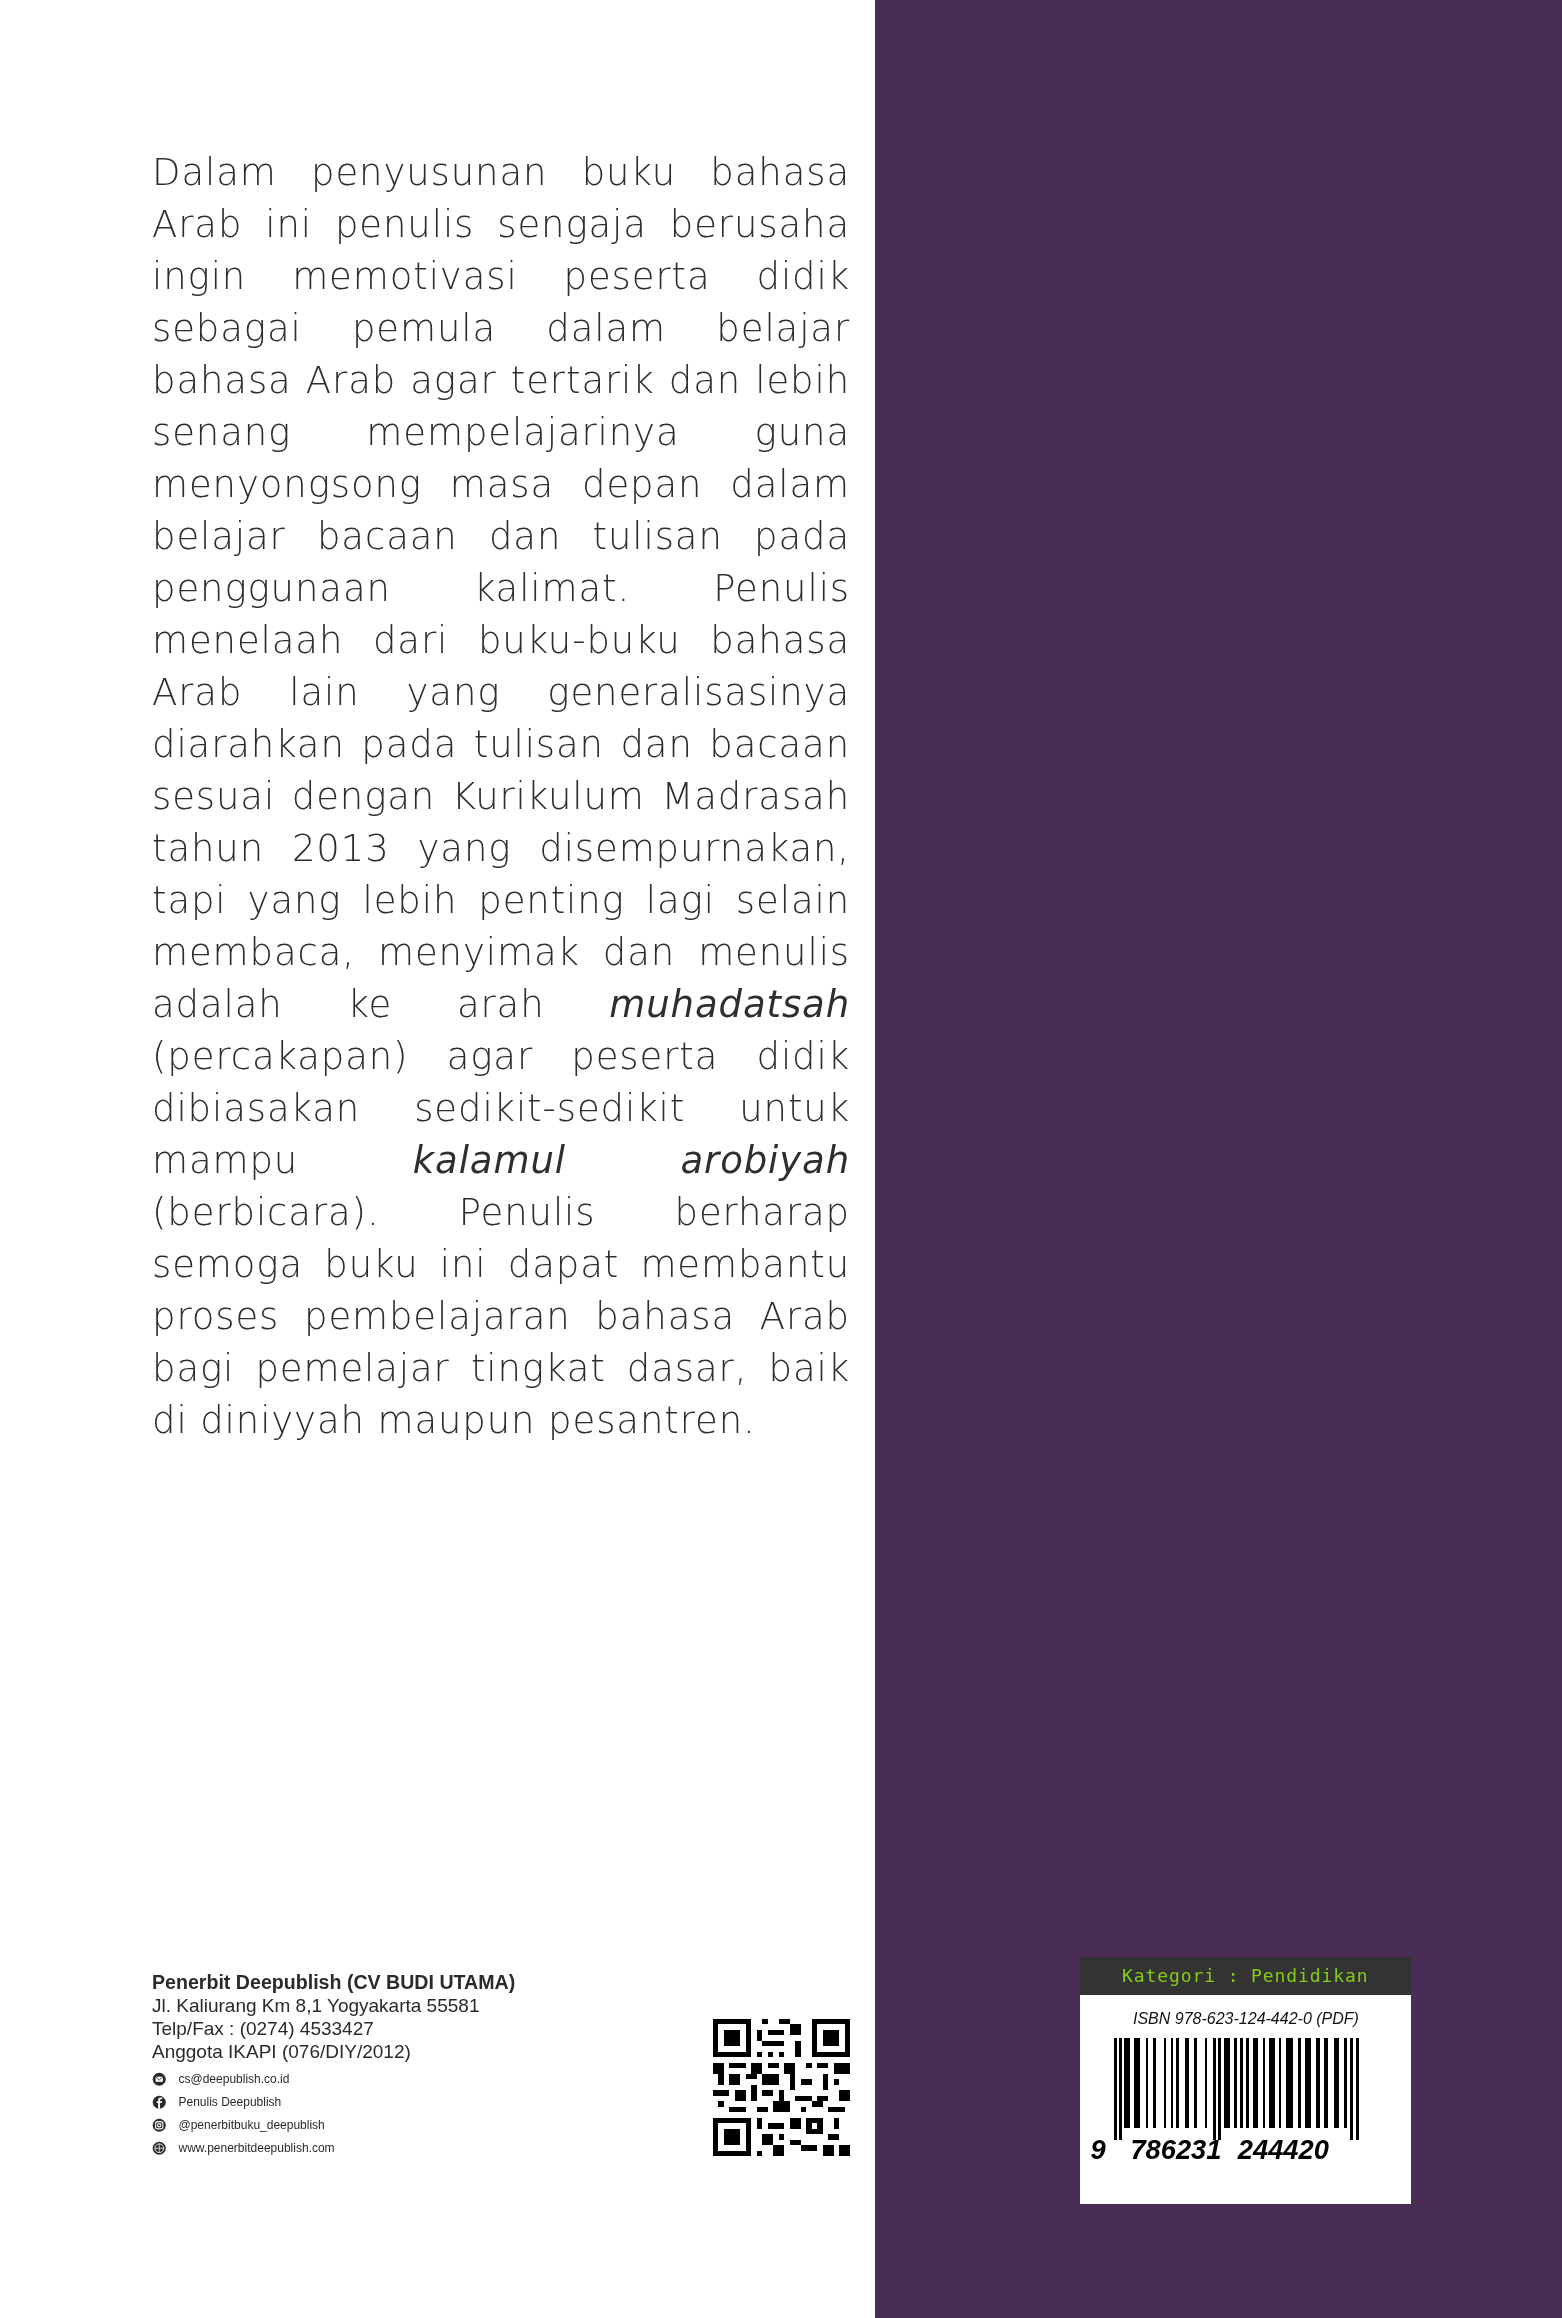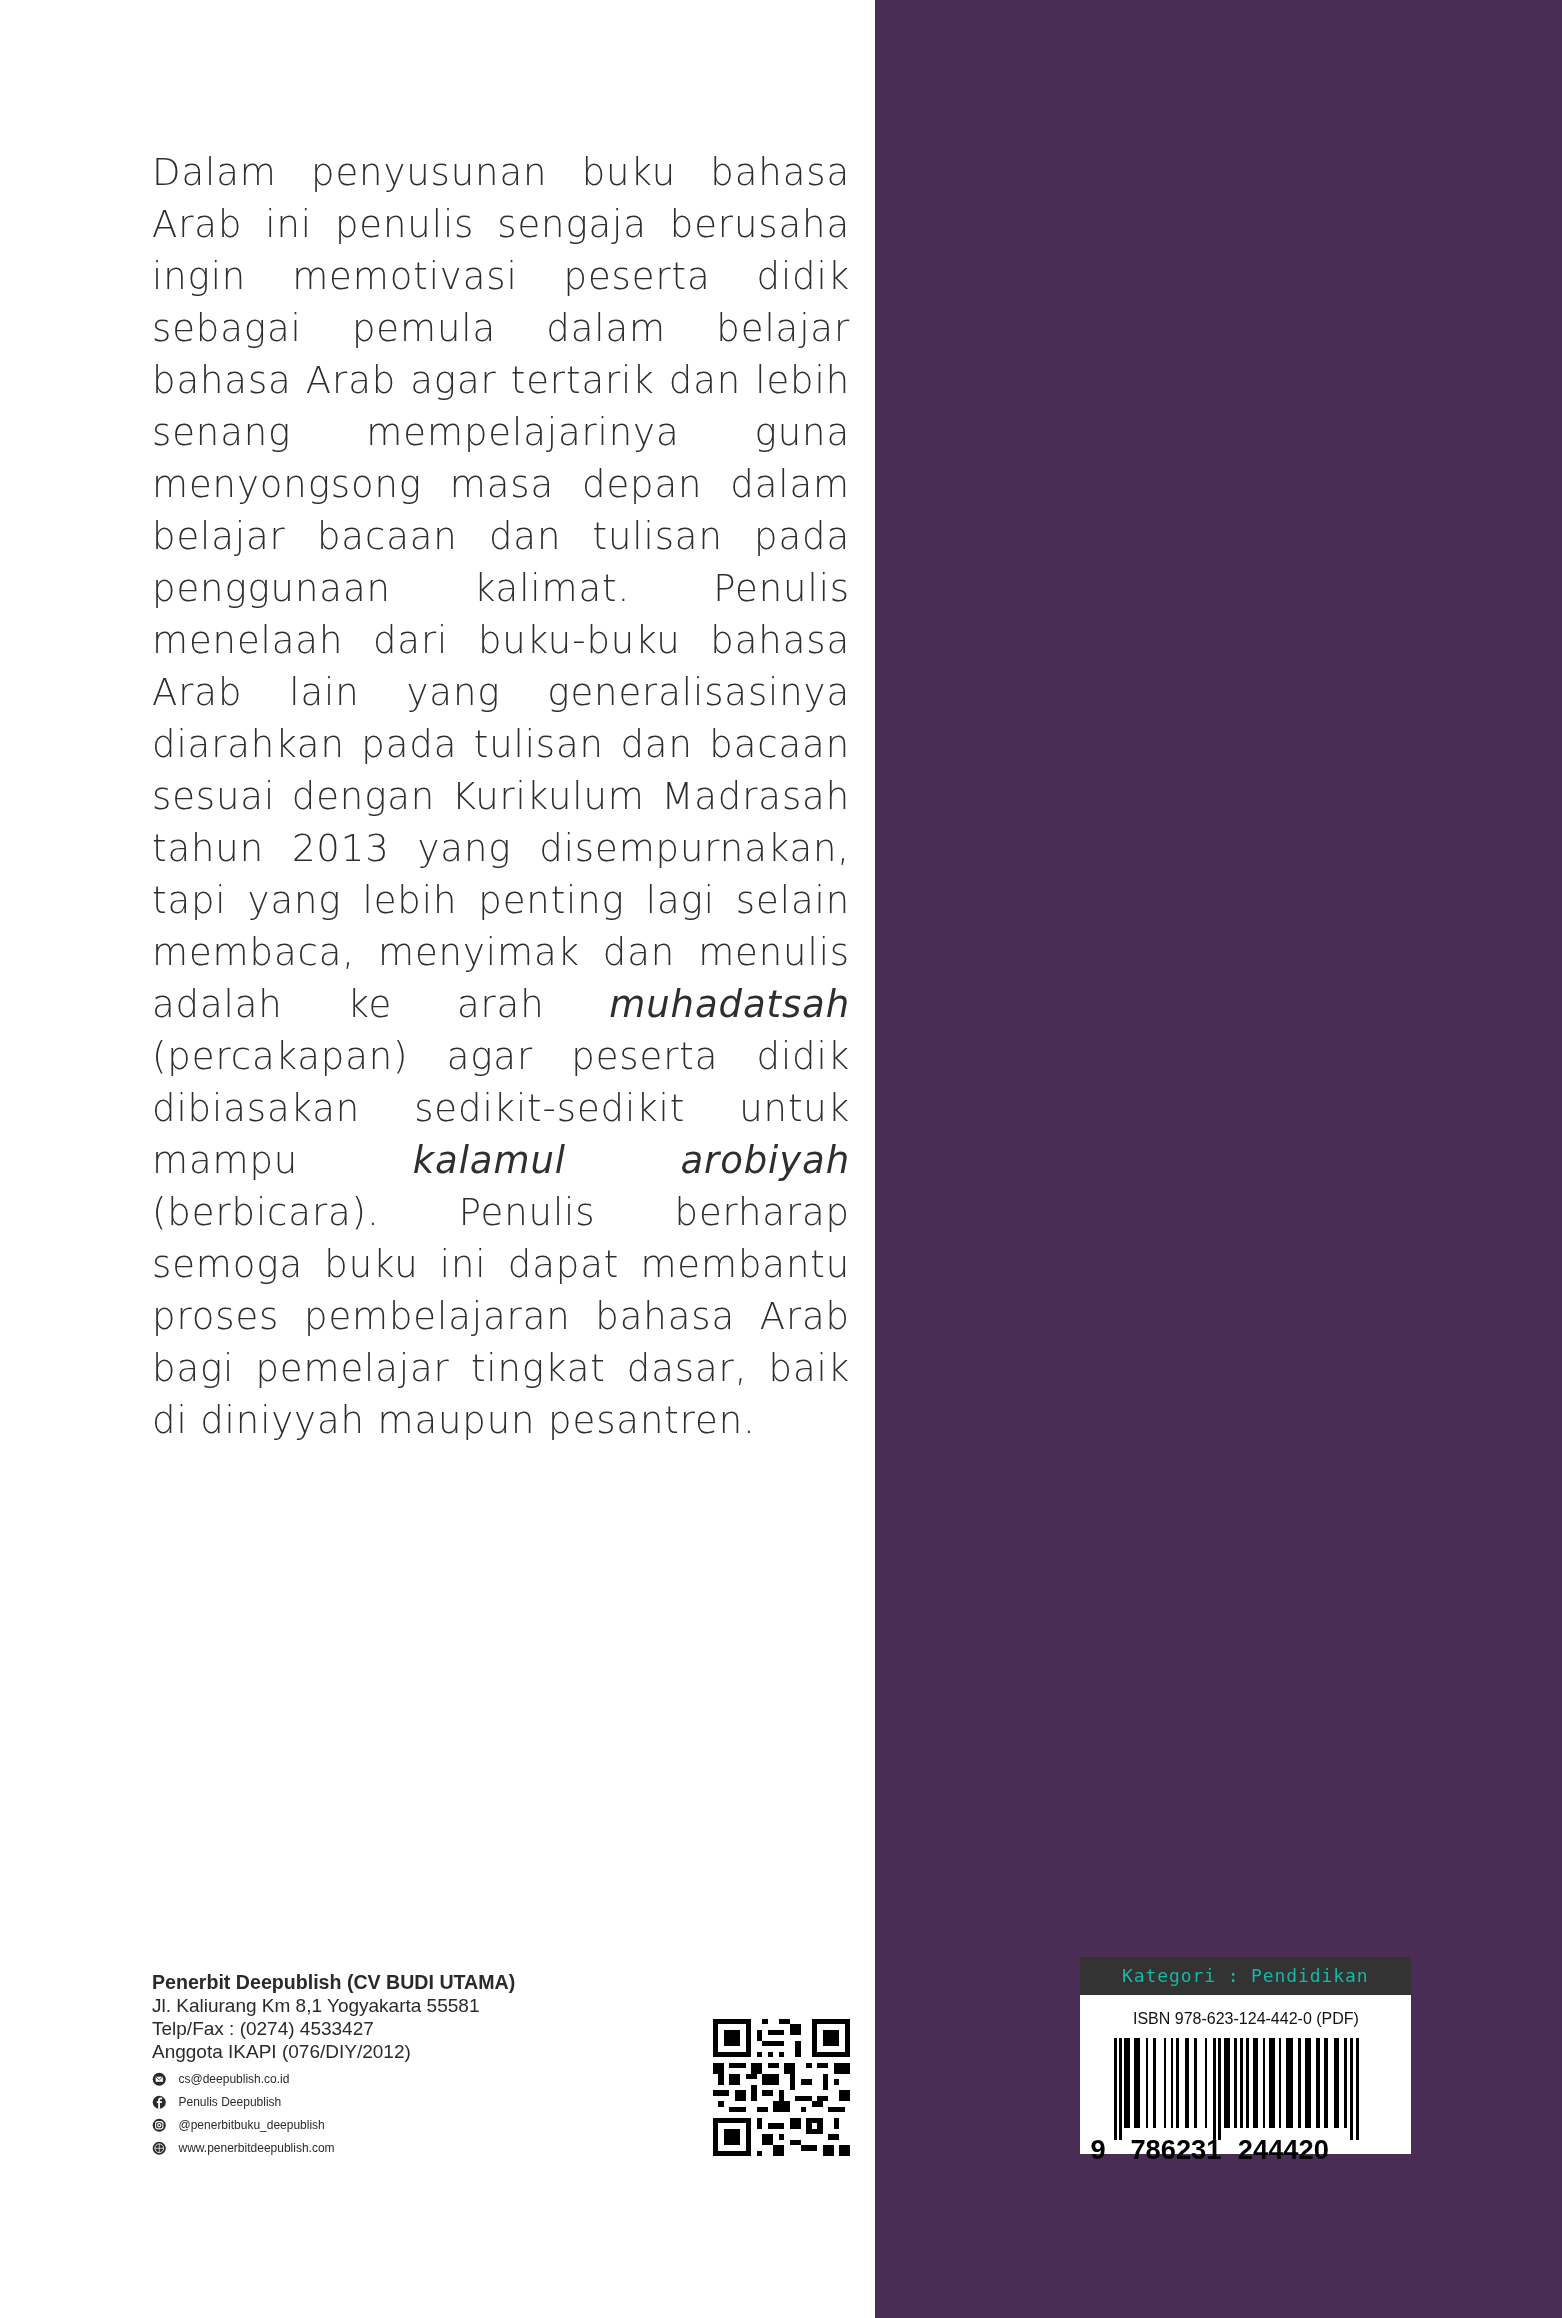--- a/index.html
+++ b/index.html
@@ -9,22 +9,22 @@
   .blurb p { margin:0; }
   .blurb em { }
   .publisher { position:absolute; left:152px; top:1970px; width:478px; color:#2a2a2a; }
   .pub-name { font-weight:bold; font-size:19.6px; line-height:24px; }
   .pub-line { font-size:19px; line-height:23px; }
   .contacts { margin-top:5.1px; }
   .contact { display:flex; align-items:center; font-size:12px; line-height:23px; }
   .contact .ic { width:14.5px; height:14.5px; margin-right:12px; display:inline-block; }
   .qr { position:absolute; left:713px; top:2019px; width:137px; height:137px; background:#fff; }
   .isbn-box { position:absolute; left:1080px; top:1957px; width:331px; height:211px; }
-  .cat-bar { height:38px; background:#333; color:#14b8a6; font-family:"DejaVu Sans Mono", monospace; font-size:18px; line-height:38px; padding-left:42px; letter-spacing:0.9px; }
-  .barcode-area { height:159px; background:#fff; position:relative; }
+  .cat-bar { height:38px; background:#333; color:#84cc16; font-family:"DejaVu Sans Mono", monospace; font-size:18px; line-height:38px; padding-left:42px; letter-spacing:0.9px; }
+  .barcode-area { height:209px; background:#fff; position:relative;font-style:italic; }
   .isbn-text { position:absolute; left:53px; top:15.4px; font-size:16px; color:#111; }
   .bars { position:absolute; left:0; top:0; }
   .bc-digits { font-weight:bold; font-size:32px; fill:#000; font-family:"Liberation Sans", sans-serif; }
 </style>
 </head>
 <body>
 
 <div class="spine-panel"></div>
 
 <div class="blurb">

